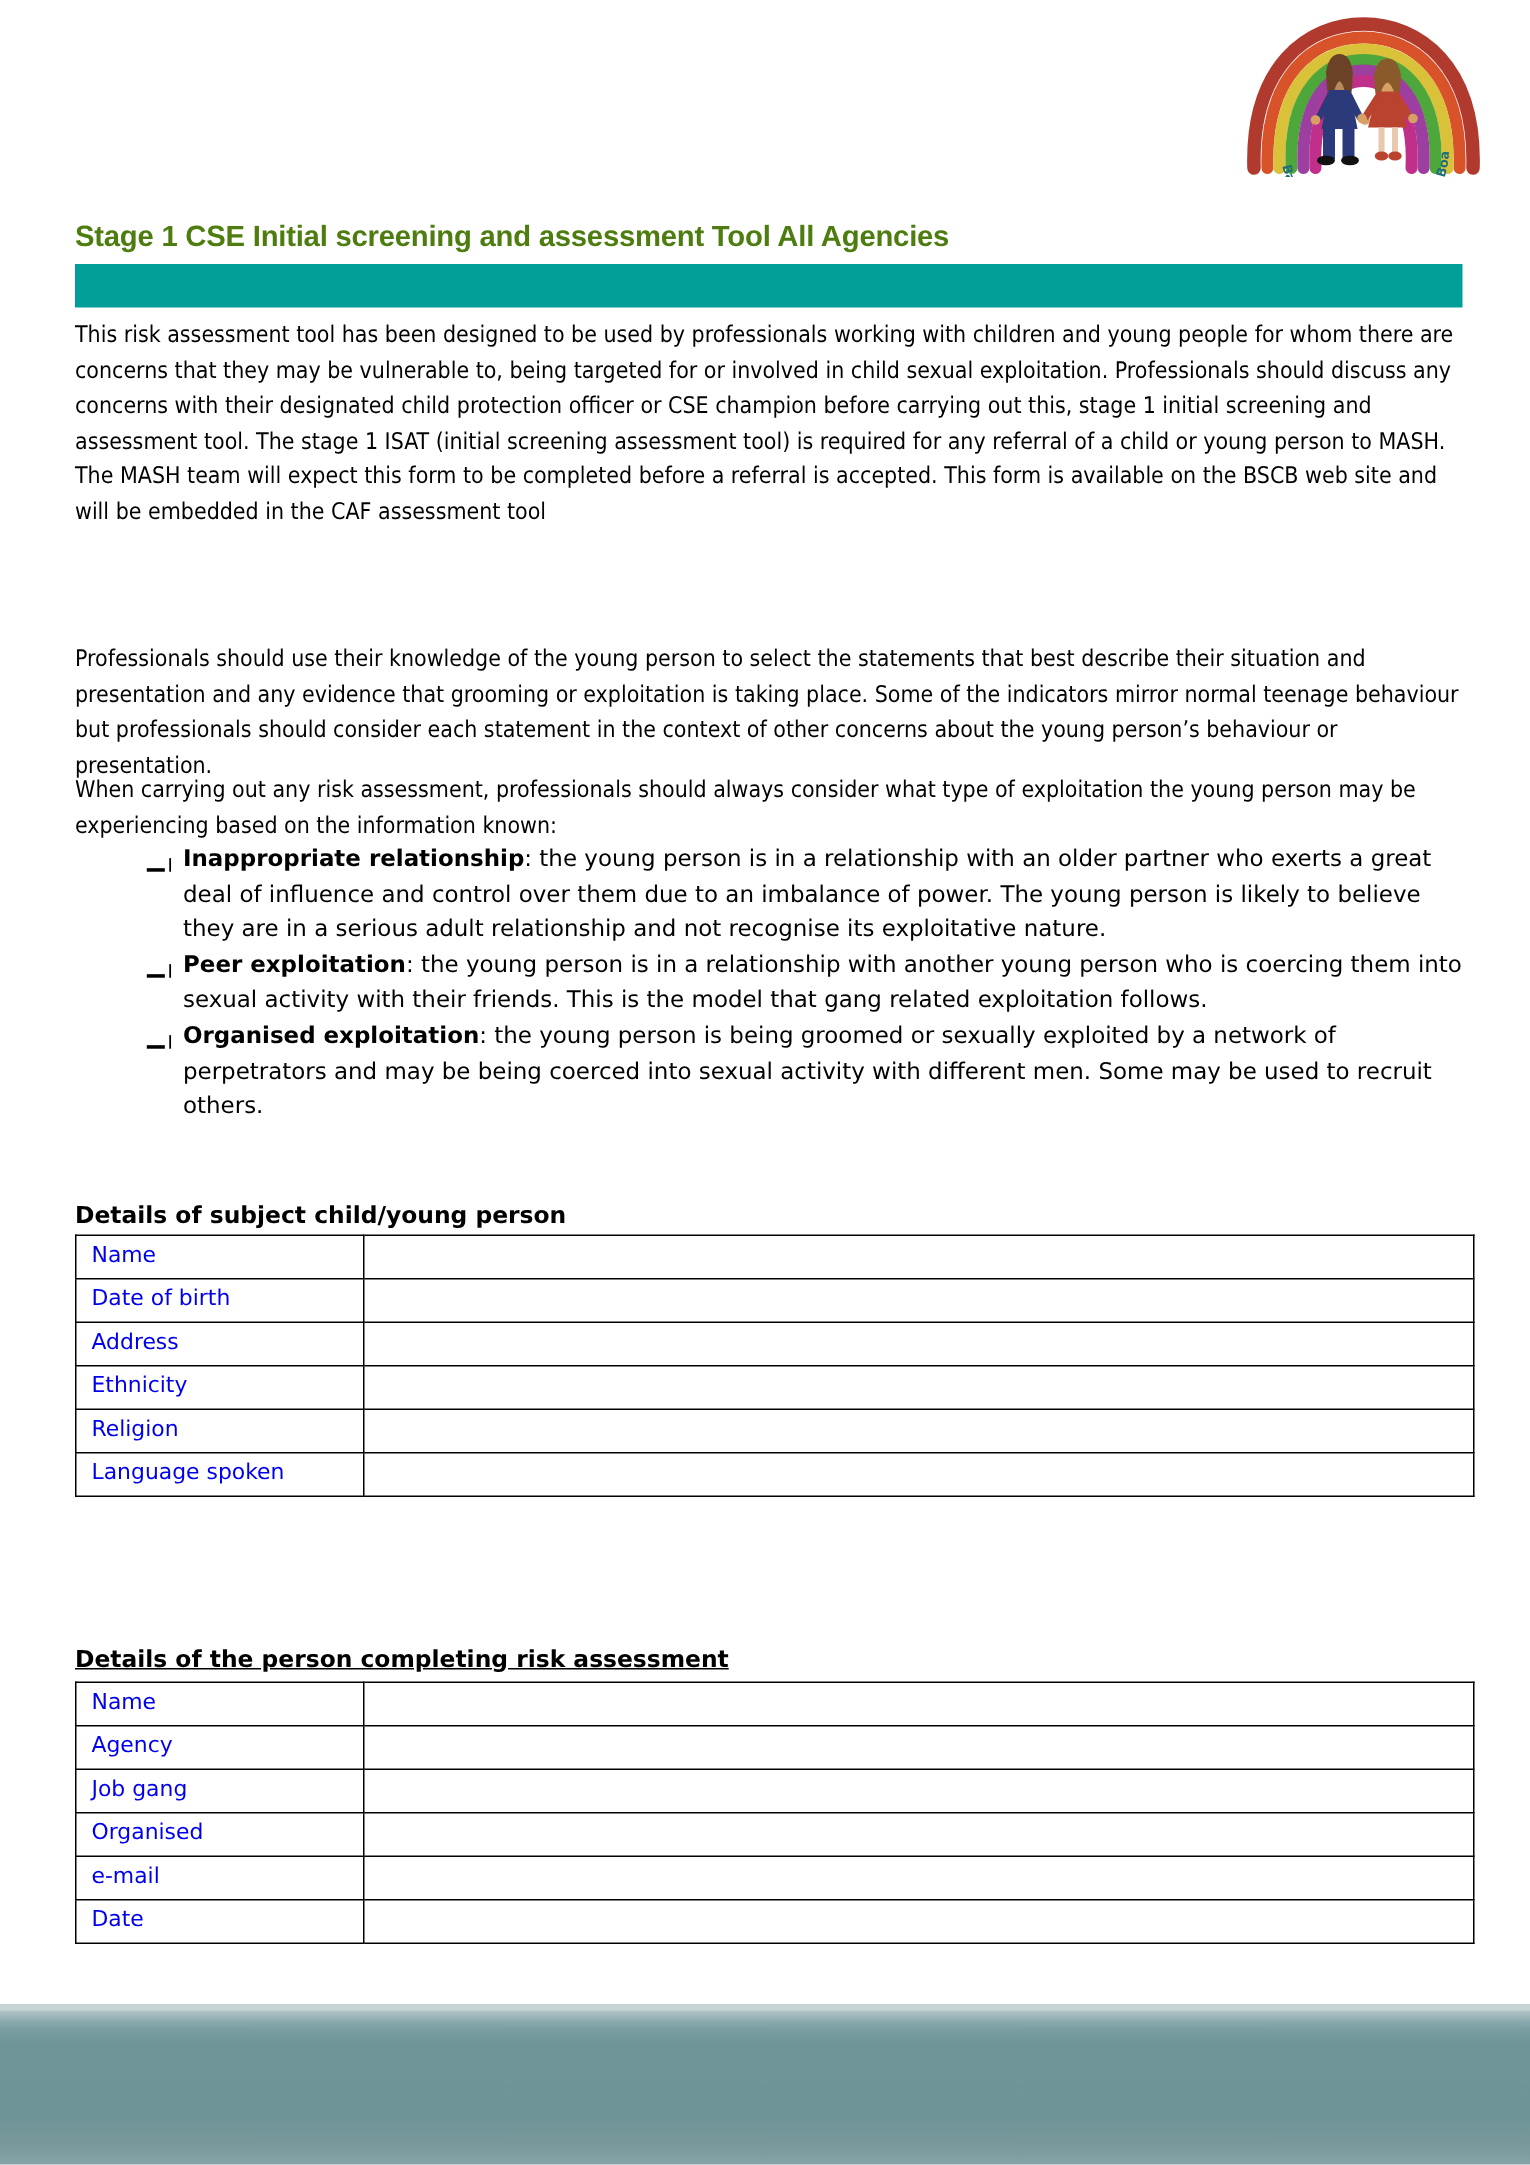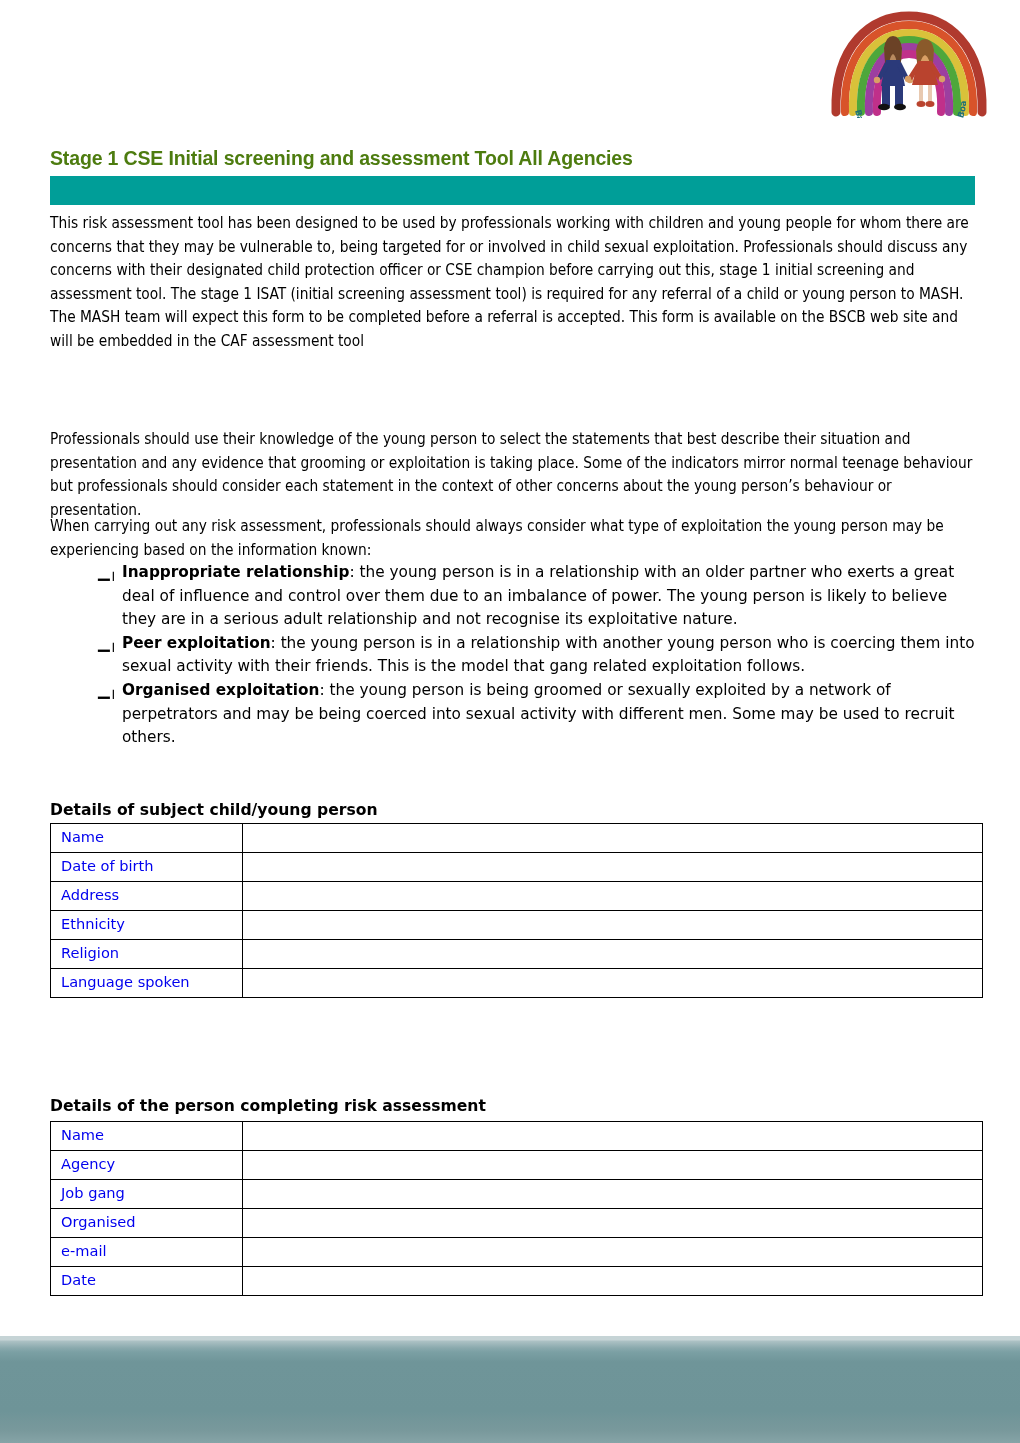--- a/index.html
+++ b/index.html
@@ -122,21 +122,21 @@
   .section-heading {
     position: absolute;
     left: 50px;
     font-family: "DejaVu Sans", sans-serif;
     font-weight: bold;
     font-size: 15.6px;
     color: #000000;
     line-height: 20px;
   }
   .heading-subject { top: 800px; }
-  .heading-assessor { top: 1096px; }
+  .heading-assessor { top: 1096px; text-decoration: underline; }
 
   
   .tbl {
     position: absolute;
     left: 50px;
     width: 932px;
     border-collapse: collapse;
     table-layout: fixed;
   }
   .tbl-subject  { top: 823px; }

